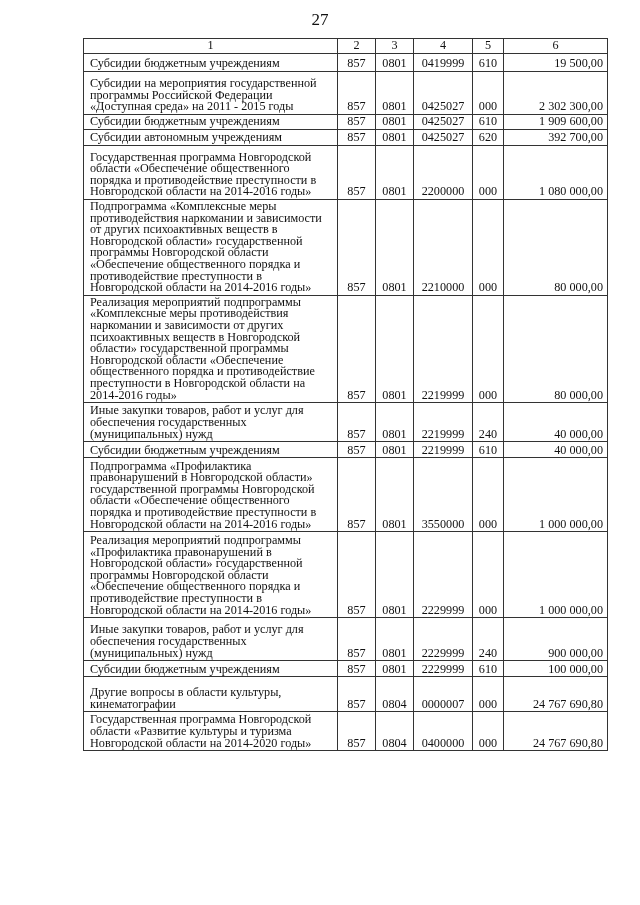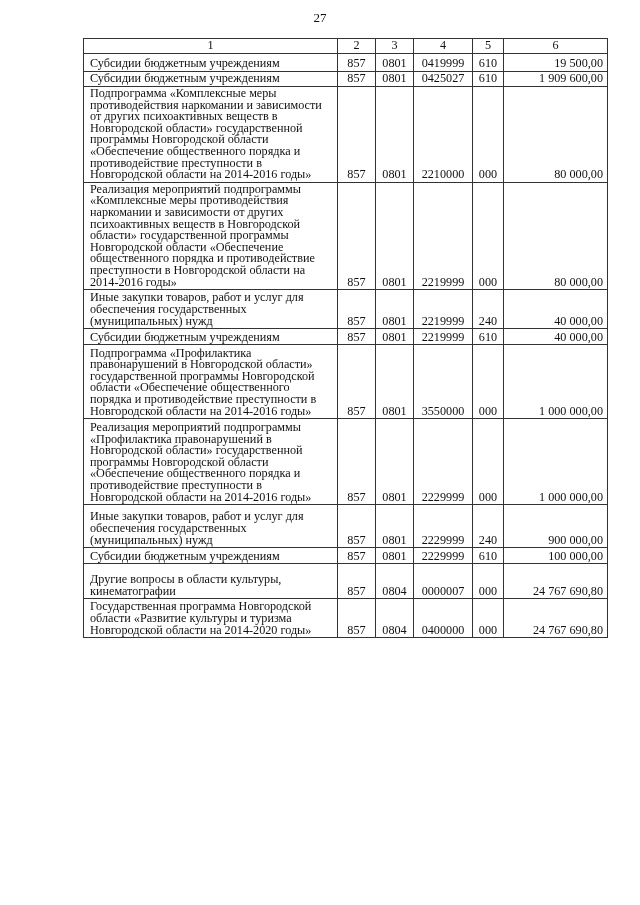--- a/index.html
+++ b/index.html
@@ -1,19 +1,19 @@
 <!DOCTYPE html>
 <html><head>
 <meta charset="utf-8">
 <style>
   html, body { margin: 0; padding: 0; background: #ffffff; }
   body { width: 640px; height: 905px; position: relative; overflow: hidden;
          font-family: "Liberation Serif", "DejaVu Serif", serif; color: #111; }
   .page-number { position: absolute; top: 10px; left: 0; width: 640px; text-align: center;
-                 font-size: 13px; }
+                 font-size: 17px; }
   table.budget { position: absolute; top: 38px; left: 83px; width: 524px;
                  border-collapse: collapse; table-layout: fixed; font-size: 12.2px; line-height: 11.6px; }
   table.budget td { border: 1px solid #333; padding: 1px 3px 1px 3px; vertical-align: bottom; }
   table.budget thead td { text-align: center; vertical-align: middle; padding: 1px 2px; height: 12px; }
   td.name { text-align: left; padding-left: 6px !important; }
   td.code { text-align: center; }
   td.amount { text-align: right; padding-right: 4px !important; }
   col.c1 { width: 254px; } col.c2 { width: 38px; } col.c3 { width: 38px; }
   col.c4 { width: 59px; } col.c5 { width: 31px; } col.c6 { width: 104px; }
 </style>
@@ -43,27 +43,51 @@
   </thead>
   <tbody id="rows">
       <tr style="height: 18px;">
         <td class="name">Субсидии бюджетным учреждениям</td>
         <td class="code">857</td>
         <td class="code">0801</td>
         <td class="code">0419999</td>
         <td class="code">610</td>
         <td class="amount">19 500,00</td>
       </tr>
+      <tr style="height: 43px;">
+        <td class="name">Субсидии на мероприятия государственной программы Российской Федерации «Доступная среда» на 2011 - 2015 годы</td>
+        <td class="code">857</td>
+        <td class="code">0801</td>
+        <td class="code">0425027</td>
+        <td class="code">000</td>
+        <td class="amount">2 302 300,00</td>
+      </tr>
       <tr style="height: 15px;">
         <td class="name">Субсидии бюджетным учреждениям</td>
         <td class="code">857</td>
         <td class="code">0801</td>
         <td class="code">0425027</td>
         <td class="code">610</td>
         <td class="amount">1 909 600,00</td>
+      </tr>
+      <tr style="height: 16px;">
+        <td class="name">Субсидии автономным учреждениям</td>
+        <td class="code">857</td>
+        <td class="code">0801</td>
+        <td class="code">0425027</td>
+        <td class="code">620</td>
+        <td class="amount">392 700,00</td>
+      </tr>
+      <tr style="height: 54px;">
+        <td class="name">Государственная программа Новгородской области «Обеспечение общественного порядка и противодействие преступности в Новгородской области на 2014-2016 годы»</td>
+        <td class="code">857</td>
+        <td class="code">0801</td>
+        <td class="code">2200000</td>
+        <td class="code">000</td>
+        <td class="amount">1 080 000,00</td>
       </tr>
       <tr style="height: 93px;">
         <td class="name">Подпрограмма «Комплексные меры противодействия наркомании и зависимости от других психоактивных веществ в Новгородской области» государственной программы Новгородской области «Обеспечение общественного порядка и противодействие преступности в Новгородской области на 2014-2016 годы»</td>
         <td class="code">857</td>
         <td class="code">0801</td>
         <td class="code">2210000</td>
         <td class="code">000</td>
         <td class="amount">80 000,00</td>
       </tr>
       <tr style="height: 106px;">

